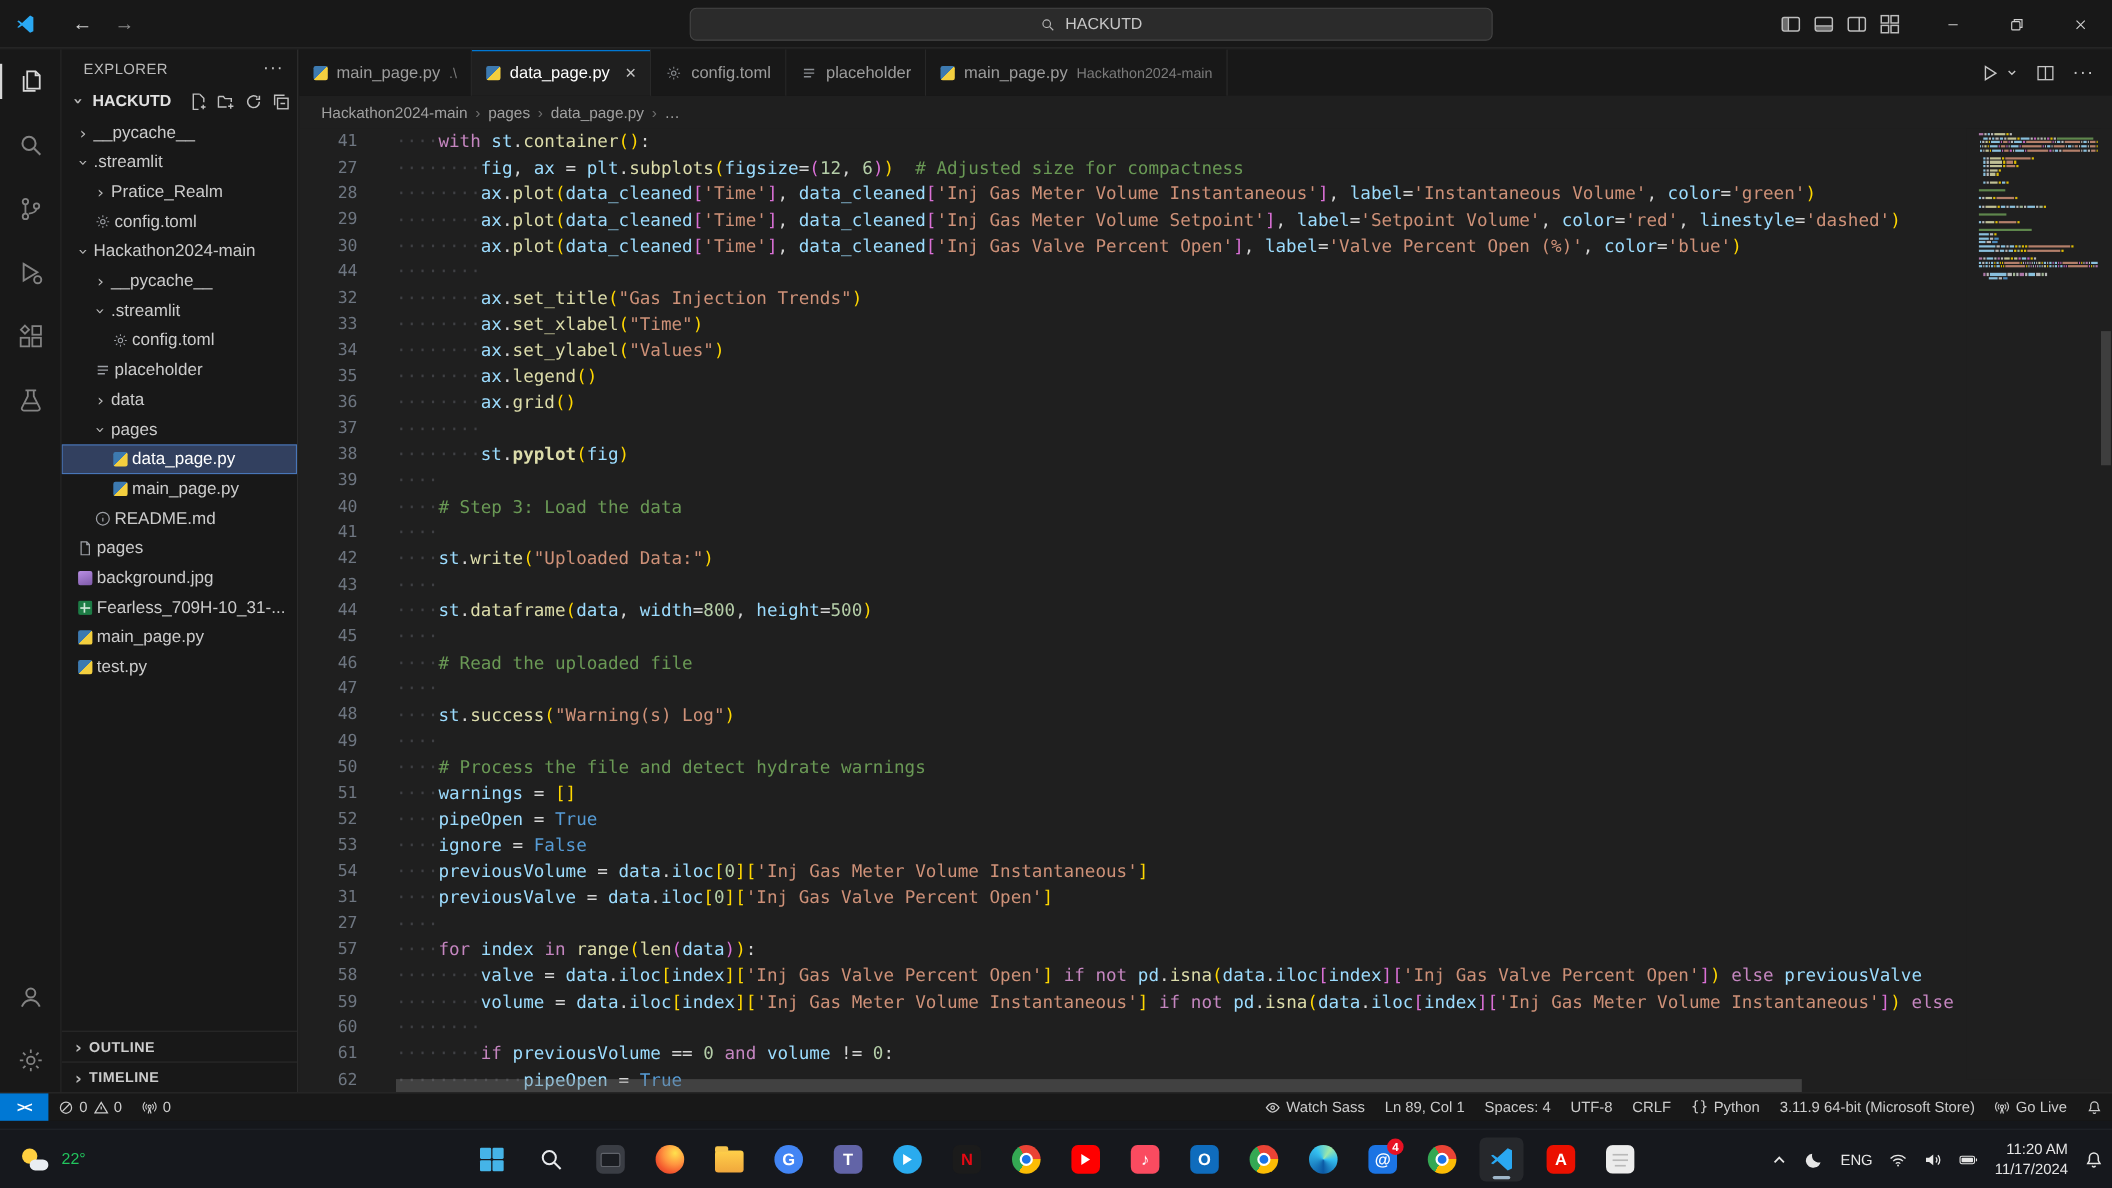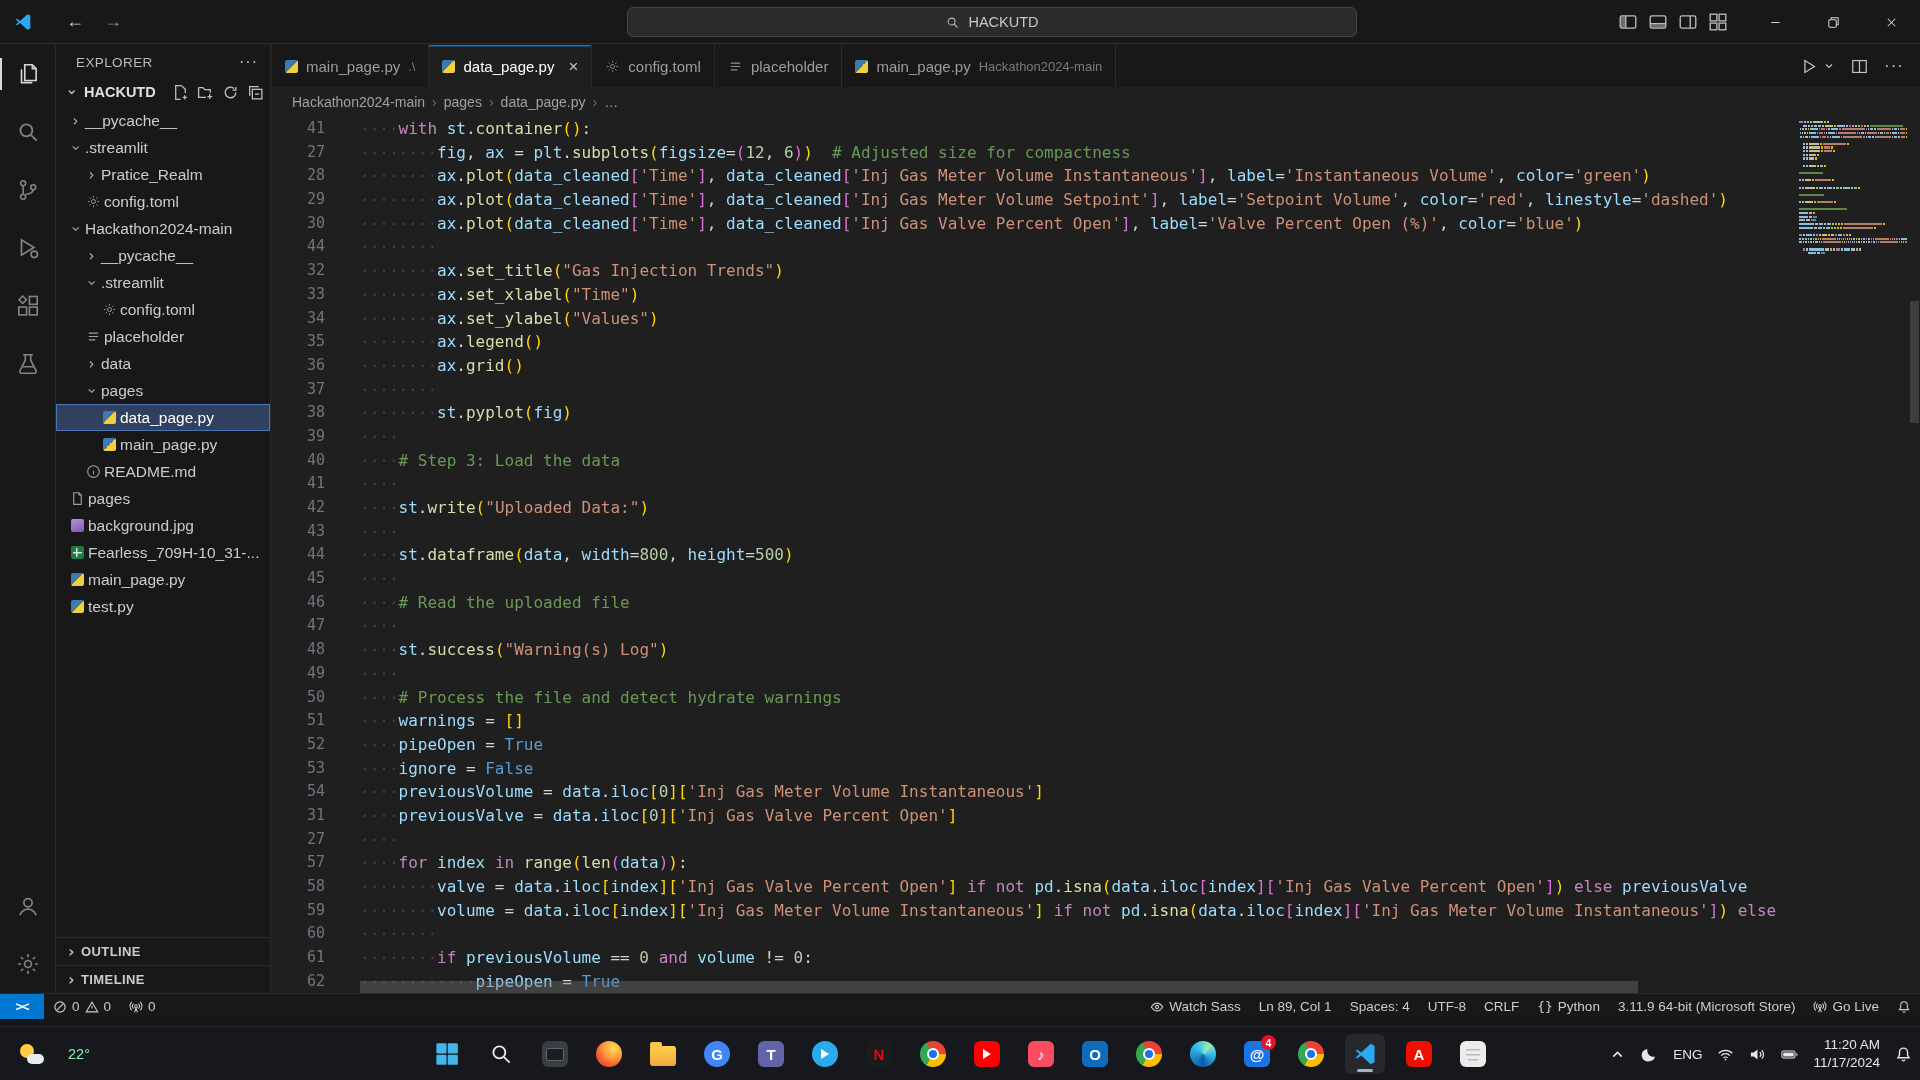--- a/index.html
+++ b/index.html
@@ -86,21 +86,21 @@
   .statusbar{position:absolute;left:0;right:0;bottom:0;height:26px;background:#181818;border-top:1px solid #2b2b2b;display:flex;align-items:center;color:#cccccc;font-size:13.5px}
   .sb-remote{height:100%;width:44px;background:#0078d4;color:#fff;display:grid;place-items:center;font-weight:bold;font-size:13px;letter-spacing:-1px}
   .sb-item{display:flex;align-items:center;gap:5px;padding:0 9px;height:100%}
   .sb-item .ic{width:14px;height:14px}
   .sb-right{margin-left:auto;display:flex;height:100%;align-items:center}
   .braces{font-family:"DejaVu Sans Mono",monospace;font-size:13px}
 
   
   .desktop-gap{position:absolute;top:1019px;left:0;right:0;height:7px;background:#15171b}
   .taskbar{position:absolute;top:1026px;left:0;right:0;height:54px;background:#16181d;border-top:1px solid #23252b}
-  .tb-weather{position:absolute;left:10px;top:0;height:54px;display:flex;align-items:center;gap:24px;color:#86efac;font-size:14.5px;padding:0 8px}
+  .tb-weather{position:absolute;left:10px;top:0;height:54px;display:flex;align-items:center;gap:12px;color:#22c55e;font-size:14.5px;padding:0 8px}
   .weather-ic{position:relative;width:26px;height:24px}
   .w-sun{position:absolute;left:2px;top:2px;width:14px;height:14px;border-radius:50%;background:#ffcf40}
   .w-cloud{position:absolute;right:0;bottom:2px;width:17px;height:10px;border-radius:8px;background:#e9edf2}
   .tb-apps{position:absolute;left:50%;transform:translateX(-50%);top:0;height:54px;display:flex;align-items:center;gap:14px}
   .tb-app{position:relative;width:40px;height:40px;border-radius:6px;display:grid;place-items:center}
   .tb-app.active{background:rgba(255,255,255,.07)}
   .tb-app.active .tb-underline{position:absolute;bottom:2px;left:50%;transform:translateX(-50%);width:16px;height:3px;border-radius:2px;background:#9fb6c9}
   .gi{width:26px;height:26px;display:grid;place-items:center}
   .gi svg{width:26px;height:26px}
   .g-circle{width:26px;height:26px;border-radius:50%;display:grid;place-items:center;font-weight:bold;font-size:15px}
@@ -551,21 +551,21 @@
             <div class="code-line"><span style="color: rgb(63, 64, 68);">········</span><span style="color: rgb(156, 220, 254);">ax</span><span style="color: rgb(212, 212, 212);">.</span><span style="color: rgb(220, 220, 170);">plot</span><span style="color: rgb(255, 215, 0);">(</span><span style="color: rgb(156, 220, 254);">data_cleaned</span><span style="color: rgb(218, 112, 214);">[</span><span style="color: rgb(206, 145, 120);">'Time'</span><span style="color: rgb(218, 112, 214);">]</span><span style="color: rgb(212, 212, 212);">, </span><span style="color: rgb(156, 220, 254);">data_cleaned</span><span style="color: rgb(218, 112, 214);">[</span><span style="color: rgb(206, 145, 120);">'Inj Gas Meter Volume Instantaneous'</span><span style="color: rgb(218, 112, 214);">]</span><span style="color: rgb(212, 212, 212);">, </span><span style="color: rgb(156, 220, 254);">label</span><span style="color: rgb(212, 212, 212);">=</span><span style="color: rgb(206, 145, 120);">'Instantaneous Volume'</span><span style="color: rgb(212, 212, 212);">, </span><span style="color: rgb(156, 220, 254);">color</span><span style="color: rgb(212, 212, 212);">=</span><span style="color: rgb(206, 145, 120);">'green'</span><span style="color: rgb(255, 215, 0);">)</span></div>
             <div class="code-line"><span style="color: rgb(63, 64, 68);">········</span><span style="color: rgb(156, 220, 254);">ax</span><span style="color: rgb(212, 212, 212);">.</span><span style="color: rgb(220, 220, 170);">plot</span><span style="color: rgb(255, 215, 0);">(</span><span style="color: rgb(156, 220, 254);">data_cleaned</span><span style="color: rgb(218, 112, 214);">[</span><span style="color: rgb(206, 145, 120);">'Time'</span><span style="color: rgb(218, 112, 214);">]</span><span style="color: rgb(212, 212, 212);">, </span><span style="color: rgb(156, 220, 254);">data_cleaned</span><span style="color: rgb(218, 112, 214);">[</span><span style="color: rgb(206, 145, 120);">'Inj Gas Meter Volume Setpoint'</span><span style="color: rgb(218, 112, 214);">]</span><span style="color: rgb(212, 212, 212);">, </span><span style="color: rgb(156, 220, 254);">label</span><span style="color: rgb(212, 212, 212);">=</span><span style="color: rgb(206, 145, 120);">'Setpoint Volume'</span><span style="color: rgb(212, 212, 212);">, </span><span style="color: rgb(156, 220, 254);">color</span><span style="color: rgb(212, 212, 212);">=</span><span style="color: rgb(206, 145, 120);">'red'</span><span style="color: rgb(212, 212, 212);">, </span><span style="color: rgb(156, 220, 254);">linestyle</span><span style="color: rgb(212, 212, 212);">=</span><span style="color: rgb(206, 145, 120);">'dashed'</span><span style="color: rgb(255, 215, 0);">)</span></div>
             <div class="code-line"><span style="color: rgb(63, 64, 68);">········</span><span style="color: rgb(156, 220, 254);">ax</span><span style="color: rgb(212, 212, 212);">.</span><span style="color: rgb(220, 220, 170);">plot</span><span style="color: rgb(255, 215, 0);">(</span><span style="color: rgb(156, 220, 254);">data_cleaned</span><span style="color: rgb(218, 112, 214);">[</span><span style="color: rgb(206, 145, 120);">'Time'</span><span style="color: rgb(218, 112, 214);">]</span><span style="color: rgb(212, 212, 212);">, </span><span style="color: rgb(156, 220, 254);">data_cleaned</span><span style="color: rgb(218, 112, 214);">[</span><span style="color: rgb(206, 145, 120);">'Inj Gas Valve Percent Open'</span><span style="color: rgb(218, 112, 214);">]</span><span style="color: rgb(212, 212, 212);">, </span><span style="color: rgb(156, 220, 254);">label</span><span style="color: rgb(212, 212, 212);">=</span><span style="color: rgb(206, 145, 120);">'Valve Percent Open (%)'</span><span style="color: rgb(212, 212, 212);">, </span><span style="color: rgb(156, 220, 254);">color</span><span style="color: rgb(212, 212, 212);">=</span><span style="color: rgb(206, 145, 120);">'blue'</span><span style="color: rgb(255, 215, 0);">)</span></div>
             <div class="code-line"><span style="color: rgb(63, 64, 68);">········</span></div>
             <div class="code-line"><span style="color: rgb(63, 64, 68);">········</span><span style="color: rgb(156, 220, 254);">ax</span><span style="color: rgb(212, 212, 212);">.</span><span style="color: rgb(220, 220, 170);">set_title</span><span style="color: rgb(255, 215, 0);">(</span><span style="color: rgb(206, 145, 120);">"Gas Injection Trends"</span><span style="color: rgb(255, 215, 0);">)</span></div>
             <div class="code-line"><span style="color: rgb(63, 64, 68);">········</span><span style="color: rgb(156, 220, 254);">ax</span><span style="color: rgb(212, 212, 212);">.</span><span style="color: rgb(220, 220, 170);">set_xlabel</span><span style="color: rgb(255, 215, 0);">(</span><span style="color: rgb(206, 145, 120);">"Time"</span><span style="color: rgb(255, 215, 0);">)</span></div>
             <div class="code-line"><span style="color: rgb(63, 64, 68);">········</span><span style="color: rgb(156, 220, 254);">ax</span><span style="color: rgb(212, 212, 212);">.</span><span style="color: rgb(220, 220, 170);">set_ylabel</span><span style="color: rgb(255, 215, 0);">(</span><span style="color: rgb(206, 145, 120);">"Values"</span><span style="color: rgb(255, 215, 0);">)</span></div>
             <div class="code-line"><span style="color: rgb(63, 64, 68);">········</span><span style="color: rgb(156, 220, 254);">ax</span><span style="color: rgb(212, 212, 212);">.</span><span style="color: rgb(220, 220, 170);">legend</span><span style="color: rgb(255, 215, 0);">()</span></div>
             <div class="code-line"><span style="color: rgb(63, 64, 68);">········</span><span style="color: rgb(156, 220, 254);">ax</span><span style="color: rgb(212, 212, 212);">.</span><span style="color: rgb(220, 220, 170);">grid</span><span style="color: rgb(255, 215, 0);">()</span></div>
             <div class="code-line"><span style="color: rgb(63, 64, 68);">········</span></div>
-            <div class="code-line"><span style="color: rgb(63, 64, 68);">········</span><span style="color: rgb(156, 220, 254);">st</span><span style="color: rgb(212, 212, 212);">.</span><span style="color: rgb(220, 220, 170);">pyplot</span><span style="color: rgb(255, 215, 0);">(</span><span style="color: rgb(156, 220, 254);">fig</span><span style="color: rgb(255, 215, 0);">)</span></div>
+            <div class="code-line"><span style="color: rgb(63, 64, 68);">········</span><span style="color: rgb(156, 220, 254);">st</span><span style="color: rgb(212, 212, 212);">.</span><span style="color: rgb(220, 220, 170); font-weight: bold;">pyplot</span><span style="color: rgb(255, 215, 0);">(</span><span style="color: rgb(156, 220, 254);">fig</span><span style="color: rgb(255, 215, 0);">)</span></div>
             <div class="code-line"><span style="color: rgb(63, 64, 68);">····</span></div>
             <div class="code-line"><span style="color: rgb(63, 64, 68);">····</span><span style="color: rgb(106, 153, 85);"># Step 3: Load the data</span></div>
             <div class="code-line"><span style="color: rgb(63, 64, 68);">····</span></div>
             <div class="code-line"><span style="color: rgb(63, 64, 68);">····</span><span style="color: rgb(156, 220, 254);">st</span><span style="color: rgb(212, 212, 212);">.</span><span style="color: rgb(220, 220, 170);">write</span><span style="color: rgb(255, 215, 0);">(</span><span style="color: rgb(206, 145, 120);">"Uploaded Data:"</span><span style="color: rgb(255, 215, 0);">)</span></div>
             <div class="code-line"><span style="color: rgb(63, 64, 68);">····</span></div>
             <div class="code-line"><span style="color: rgb(63, 64, 68);">····</span><span style="color: rgb(156, 220, 254);">st</span><span style="color: rgb(212, 212, 212);">.</span><span style="color: rgb(220, 220, 170);">dataframe</span><span style="color: rgb(255, 215, 0);">(</span><span style="color: rgb(156, 220, 254);">data</span><span style="color: rgb(212, 212, 212);">, </span><span style="color: rgb(156, 220, 254);">width</span><span style="color: rgb(212, 212, 212);">=</span><span style="color: rgb(181, 206, 168);">800</span><span style="color: rgb(212, 212, 212);">, </span><span style="color: rgb(156, 220, 254);">height</span><span style="color: rgb(212, 212, 212);">=</span><span style="color: rgb(181, 206, 168);">500</span><span style="color: rgb(255, 215, 0);">)</span></div>
             <div class="code-line"><span style="color: rgb(63, 64, 68);">····</span></div>
             <div class="code-line"><span style="color: rgb(63, 64, 68);">····</span><span style="color: rgb(106, 153, 85);"># Read the uploaded file</span></div>
             <div class="code-line"><span style="color: rgb(63, 64, 68);">····</span></div>
             <div class="code-line"><span style="color: rgb(63, 64, 68);">····</span><span style="color: rgb(156, 220, 254);">st</span><span style="color: rgb(212, 212, 212);">.</span><span style="color: rgb(220, 220, 170);">success</span><span style="color: rgb(255, 215, 0);">(</span><span style="color: rgb(206, 145, 120);">"Warning(s) Log"</span><span style="color: rgb(255, 215, 0);">)</span></div>

